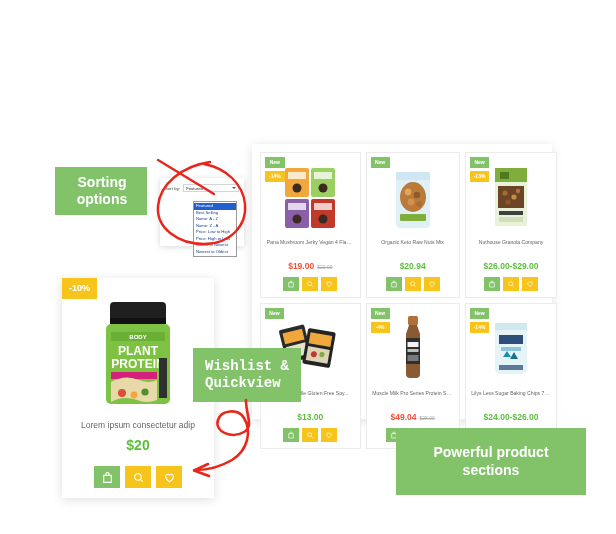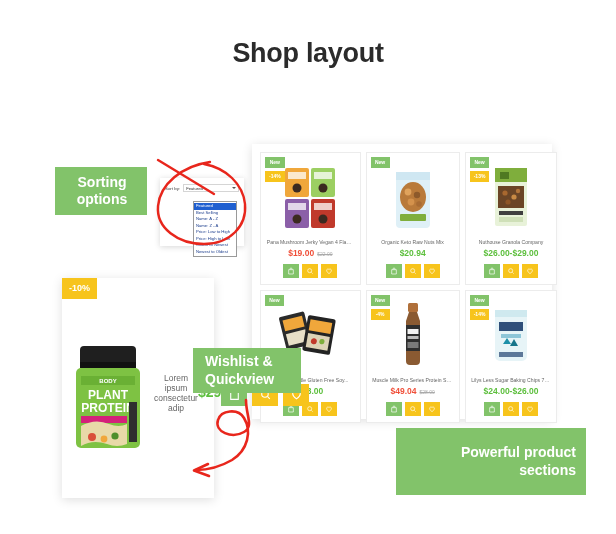--- a/index.html
+++ b/index.html
@@ -25,28 +25,28 @@
 
   
   .callout {
     position: absolute;
     background: #82c36a;
     color: #ffffff;
     font-size: 14px;
     font-weight: bold;
     line-height: 1.25;
     display: flex; align-items: center; justify-content: center;
-    text-align: right;
+    text-align: center;
     z-index: 40;
     padding: 6px 10px;
   }
   #callout-sorting { left: 55px; top: 167px; width: 92px; height: 48px;
     justify-content: flex-start; text-align: center; padding-left: 12px; }
-  #callout-wishlist { left: 193px; top: 348px; width: 108px; height: 45px;
-    justify-content: flex-start; text-align: left; padding-left: 12px; }
+  #callout-wishlist { left: 193px; top: 348px; width: 108px; height: 54px;
+    justify-content: flex-start; text-align: left; padding-left: 12px; font-family: Liberation Mono, monospace; }
   #callout-sections { left: 396px; top: 428px; width: 190px; height: 67px; }
 
   
   .sort-card {
     position: absolute; left: 160px; top: 178px;
     width: 84px; height: 68px;
     background: #ffffff;
     box-shadow: 0 1px 6px rgba(0,0,0,0.16);
     z-index: 20;
   }
@@ -121,21 +121,21 @@
     height: 72px; width: 100%;
     display: flex; align-items: center; justify-content: center;
     margin-top: 2px;
   }
   .ptitle {
     font-size: 5.1px; color: #666; text-align: center;
     margin-top: 6px; width: 96%;
     white-space: nowrap; overflow: hidden; text-overflow: ellipsis;
   }
   .pprice {
-    margin-top: 3px; text-align: center;
+    margin-top: 16px; text-align: center;
     display: flex; align-items: baseline; gap: 3px;
   }
   .price-main { font-size: 8.5px; font-weight: bold; color: #5cbf3c; }
   .price-main.sale { color: #f0503a; }
   .price-old {
     font-size: 5px; color: #aaa; text-decoration: line-through;
   }
   .pactions {
     margin-top: 6px; display: flex; gap: 3px;
   }
@@ -148,21 +148,21 @@
   .act-wish  { background: #f7c41c; }
   .act svg { width: 8px; height: 8px; }
 
   
   .featured-card {
     position: absolute; left: 62px; top: 278px;
     width: 152px; height: 220px;
     background: #ffffff;
     box-shadow: 0 2px 10px rgba(0,0,0,0.13);
     z-index: 15;
-    display: flex; flex-direction: row; align-items: center;
+    display: flex; flex-direction: column; align-items: center;
   }
   .featured-badges { position: absolute; left: 0px; top: 0px; z-index: 6; }
   .featured-badge {
     background: #f7c41c; color: #fff; font-weight: bold;
     font-size: 9px; padding: 6px 7px; line-height: 1;
   }
   .featured-img {
     margin-top: 14px; height: 118px; width: 100%;
     display: flex; align-items: flex-end; justify-content: center;
   }
@@ -179,21 +179,20 @@
   }
   .fact svg { width: 13px; height: 13px; }
 
   
   .art { display: block; }
 </style>
 </head>
 <body>
 
 <div class="header">
-  <div class="page-title">Shop layout</div>
 </div>
 
 <div class="callout" id="callout-sorting">Sorting options</div>
 
 <div class="sort-card">
   <div class="sort-row">
     <span class="sort-label">Sort by:</span>
     <div class="sort-select">
       <span class="sort-select-value">Featured</span>
       <span class="caret"></span>
@@ -494,21 +493,21 @@
       <text x="46" y="70" font-family="Liberation Sans, sans-serif" font-size="12" fill="#ffffff" text-anchor="middle" font-weight="bold">PROTEIN</text>
       <rect x="19" y="74" width="46" height="7" fill="#d4217a"></rect>
       <path d="M19 84 q14 -8 28 -2 q10 4 18 0 l0 20 q-10 4 -20 0 q-14 -5 -26 2 z" fill="#e8d9a8"></path>
       <circle cx="30" cy="95" r="4" fill="#d94f3a"></circle>
       <circle cx="42" cy="97" r="3.4" fill="#f0a73b"></circle>
       <circle cx="53" cy="94" r="3.6" fill="#4f8f2c"></circle>
       <rect x="67" y="60" width="8" height="40" fill="#2f2f2f"></rect>
     </svg>
   </div>
   <div class="featured-title">Lorem ipsum consectetur adip</div>
-  <div class="featured-price">$29</div>
+  <div class="featured-price">$20</div>
   <div class="featured-actions">
     <div class="fact act-cart">
       <svg viewBox="0 0 24 24" fill="none" stroke="#fff" stroke-width="2">
           <path d="M5 8h14v13H5z"></path>
           <path d="M9 8V6a3 3 0 0 1 6 0v2"></path>
         </svg>
     </div>
     <div class="fact act-quick">
       <svg viewBox="0 0 24 24" fill="none" stroke="#fff" stroke-width="2">
           <circle cx="11" cy="11" r="6"></circle>

